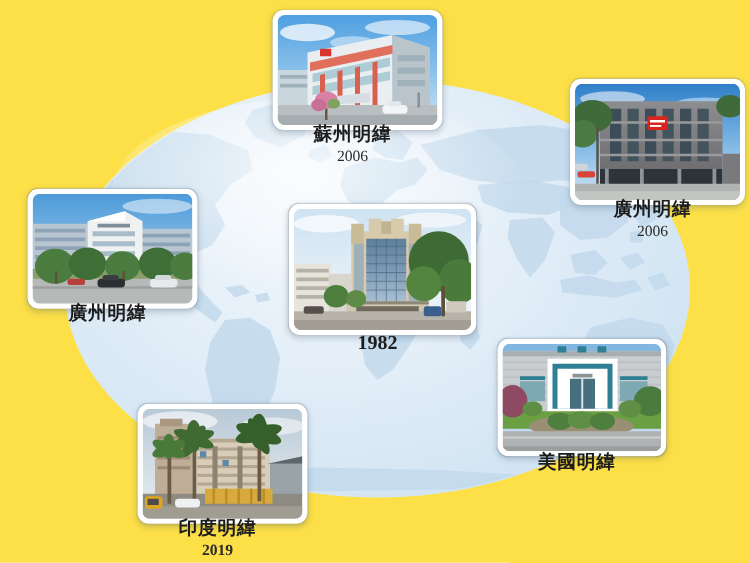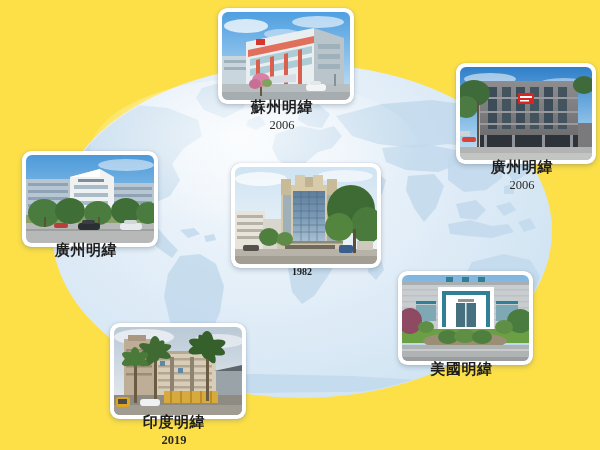--- a/index.html
+++ b/index.html
@@ -80,21 +80,21 @@
   }
   .label .year{
     display:block;
     font-family:Liberation Serif, serif;
     font-size:12.5px;
     font-weight:400;
     margin-top:2px;
     color:#2a2a2a;
   }
   .label.hq .name{color:#b92025;font-size:16px;letter-spacing:1px;}
-  .label.hq .year{color:#1d1d1d;font-weight:700;font-size:10px;}
+  .label.hq .year{color:#1d1d1d;font-weight:700;font-size:16px;}
   .label.india .year{font-weight:700;}
 </style>
 </head>
 <body>
 
 <div id="stage">
 
   <div class="globe-wrap">
     <div class="globe-rim"></div>
     <div class="globe-body"></div>

